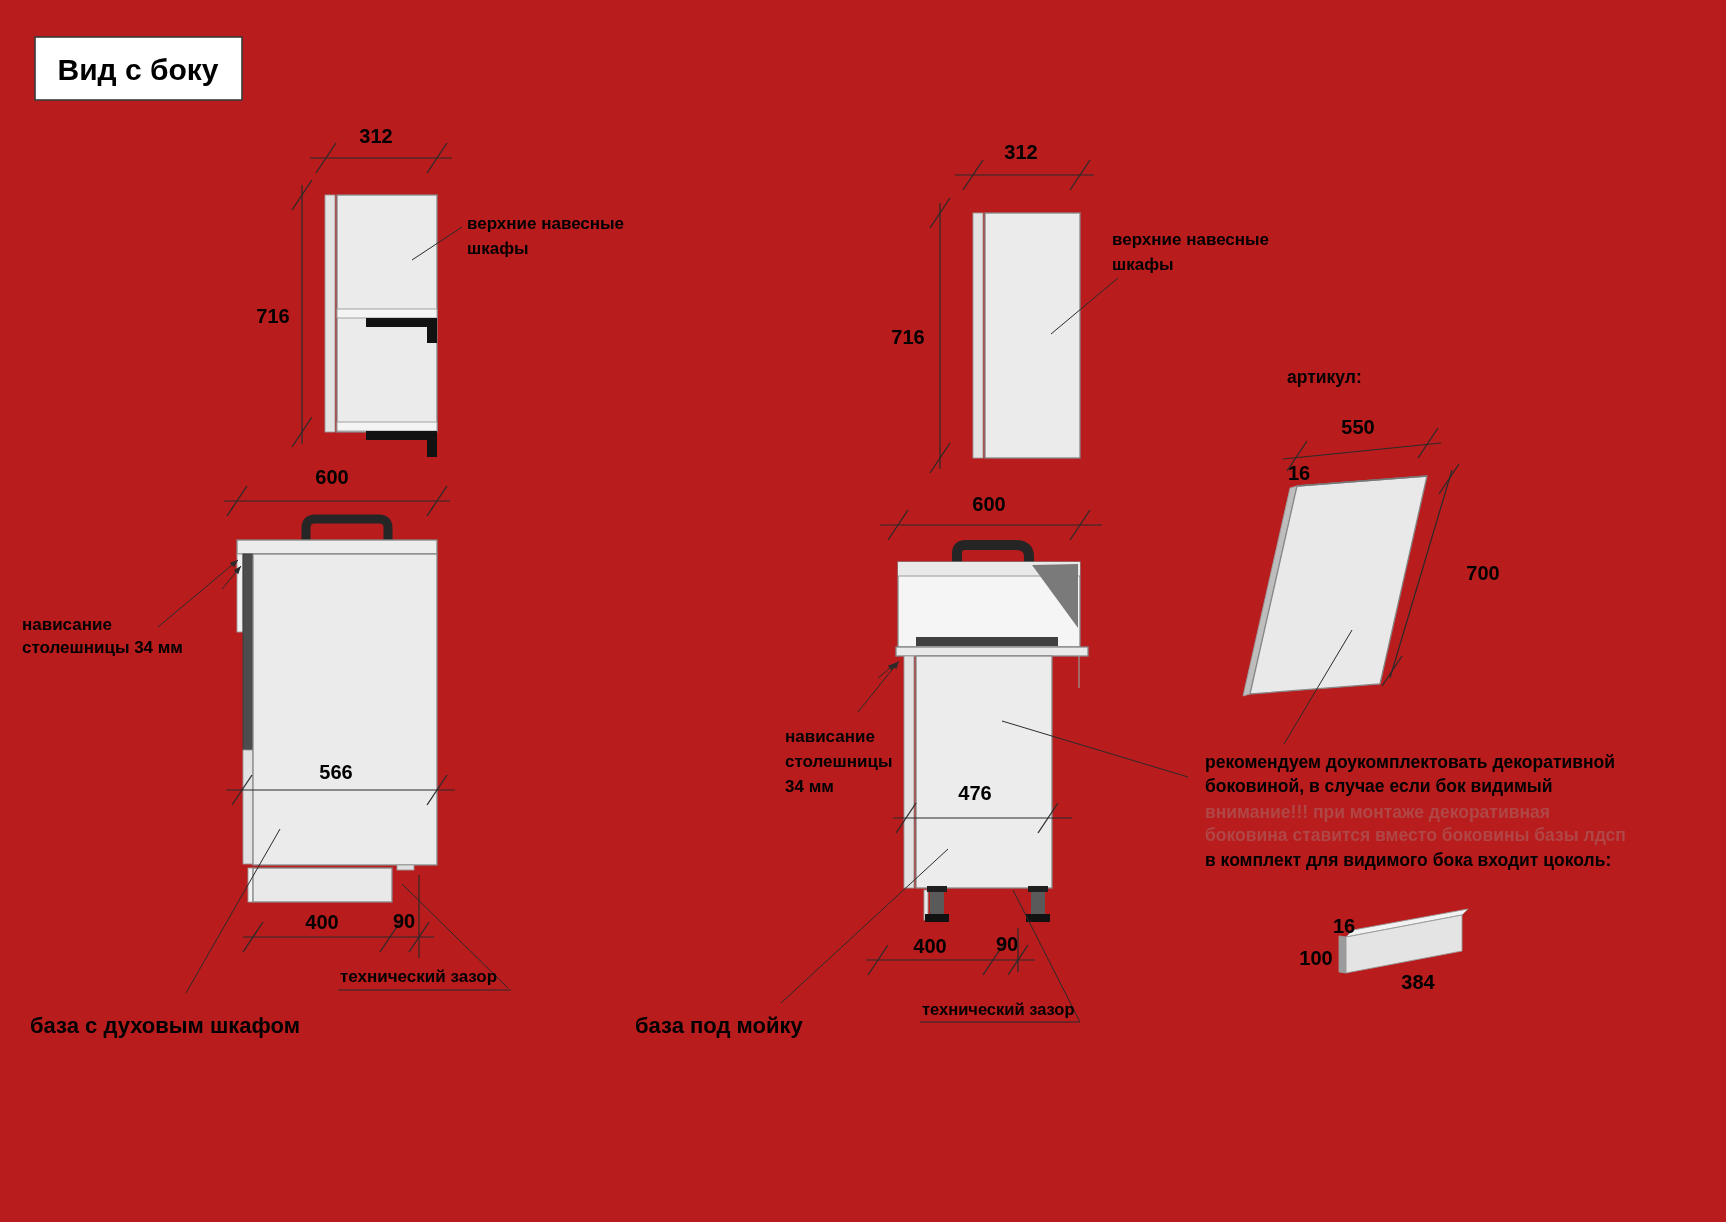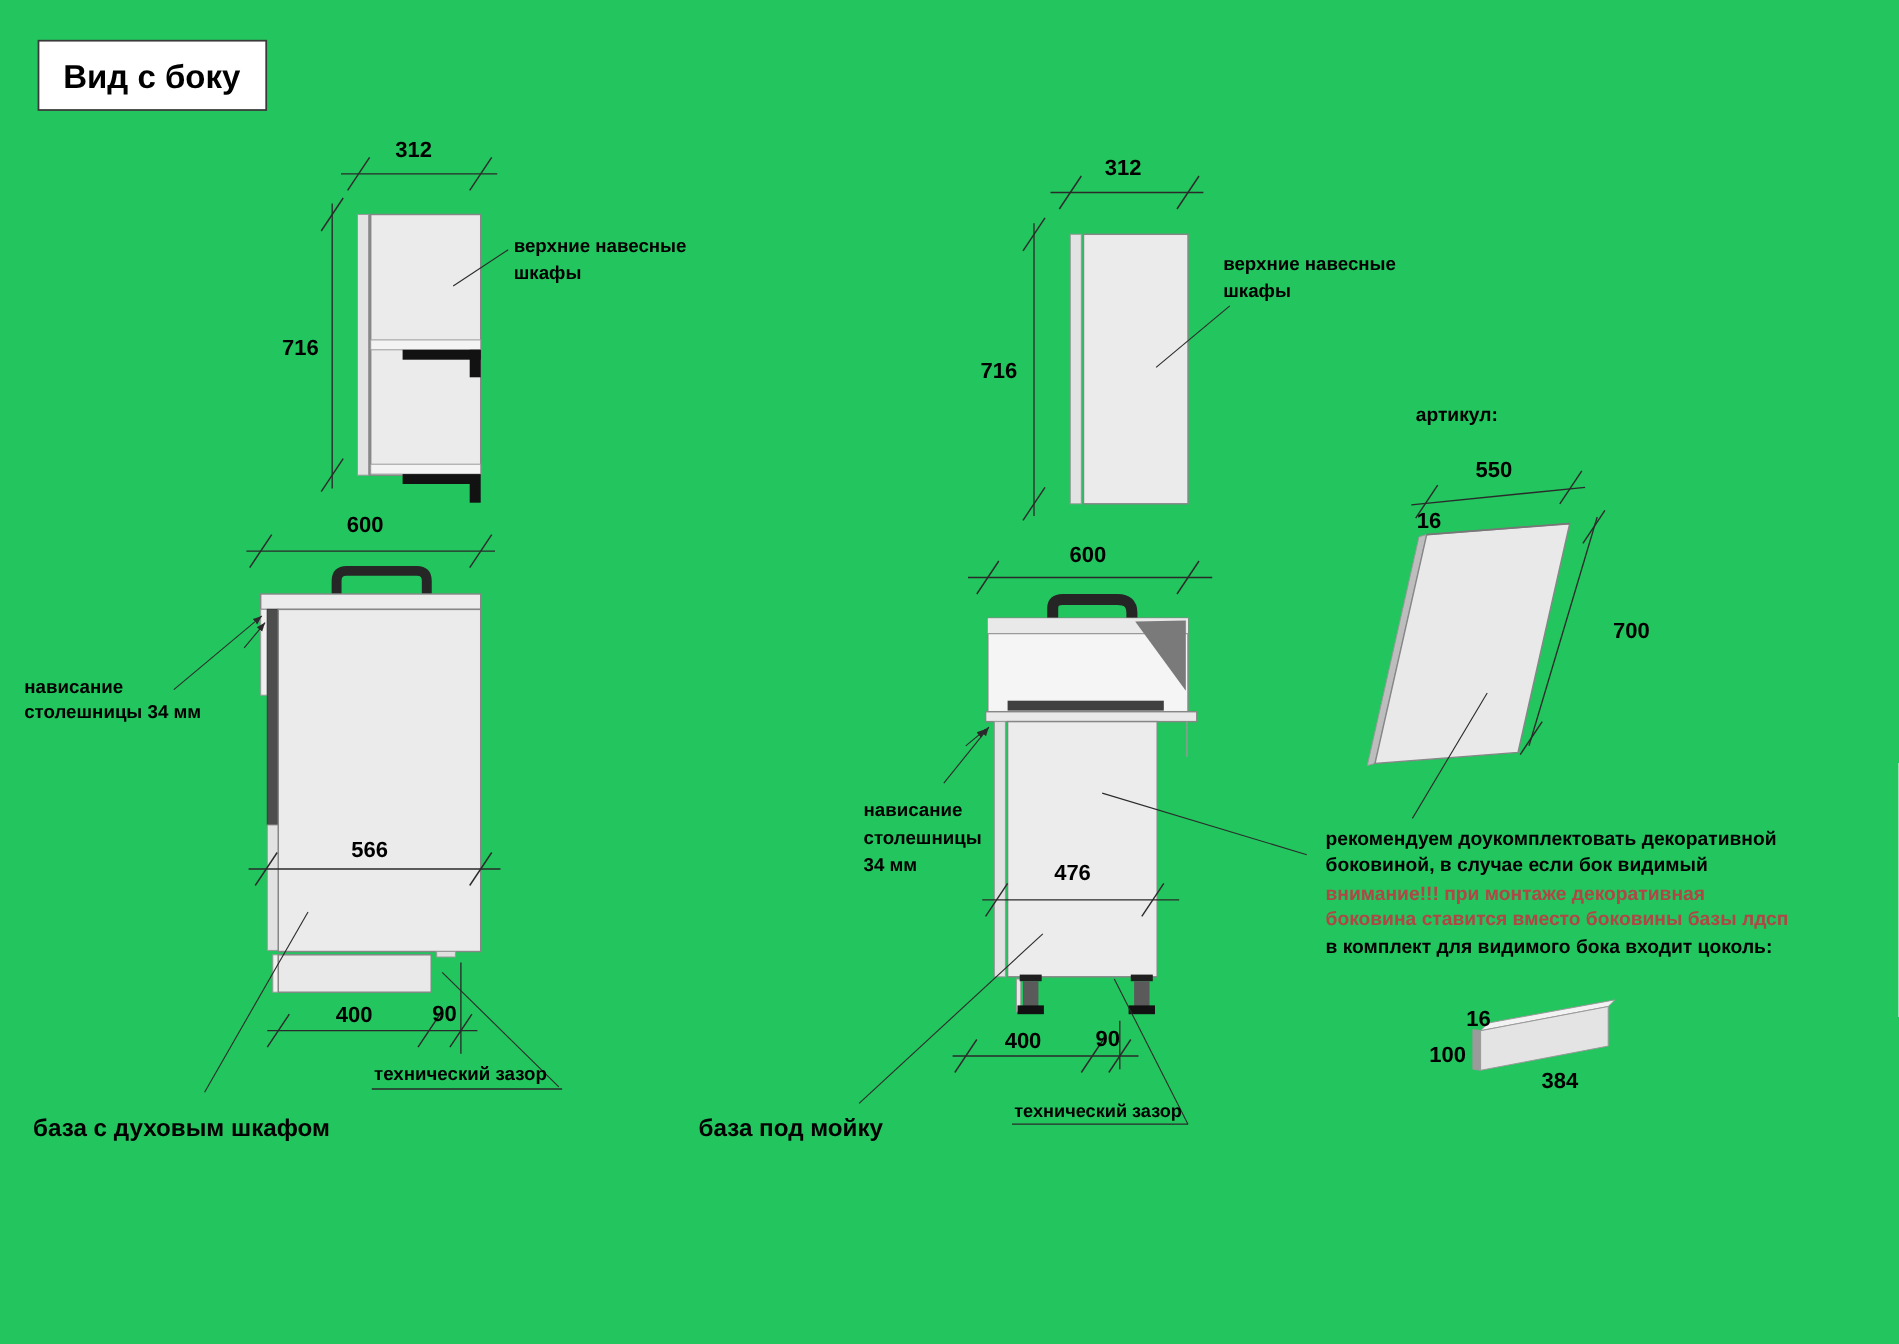--- a/index.html
+++ b/index.html
@@ -1,16 +1,16 @@
 <!DOCTYPE html>
 <html><head>
 <meta charset="utf-8">
 <style>
   html,body{margin:0;padding:0;background:#ffffff;}
-  #stage{position:relative;width:1726px;height:1222px;background:#22c55e;overflow:hidden;}
+  #stage{position:relative;width:1726px;height:1222px;background:#b91c1c;overflow:hidden;}
   svg{display:block;}
   svg text{font-family:"Liberation Sans",sans-serif;font-weight:700;}
   .dim-t{font-size:20px;}
   .lbl-t{font-size:17px;}
   .name-t{font-size:22px;}
   .note-t{font-size:17.5px;}
   .title-t{font-size:30px;}
   .art-t{font-size:17.5px;}
   .gap-t{font-size:16.5px;}
   .dl{stroke:#2a2a2a;stroke-width:1.2;fill:none;}

